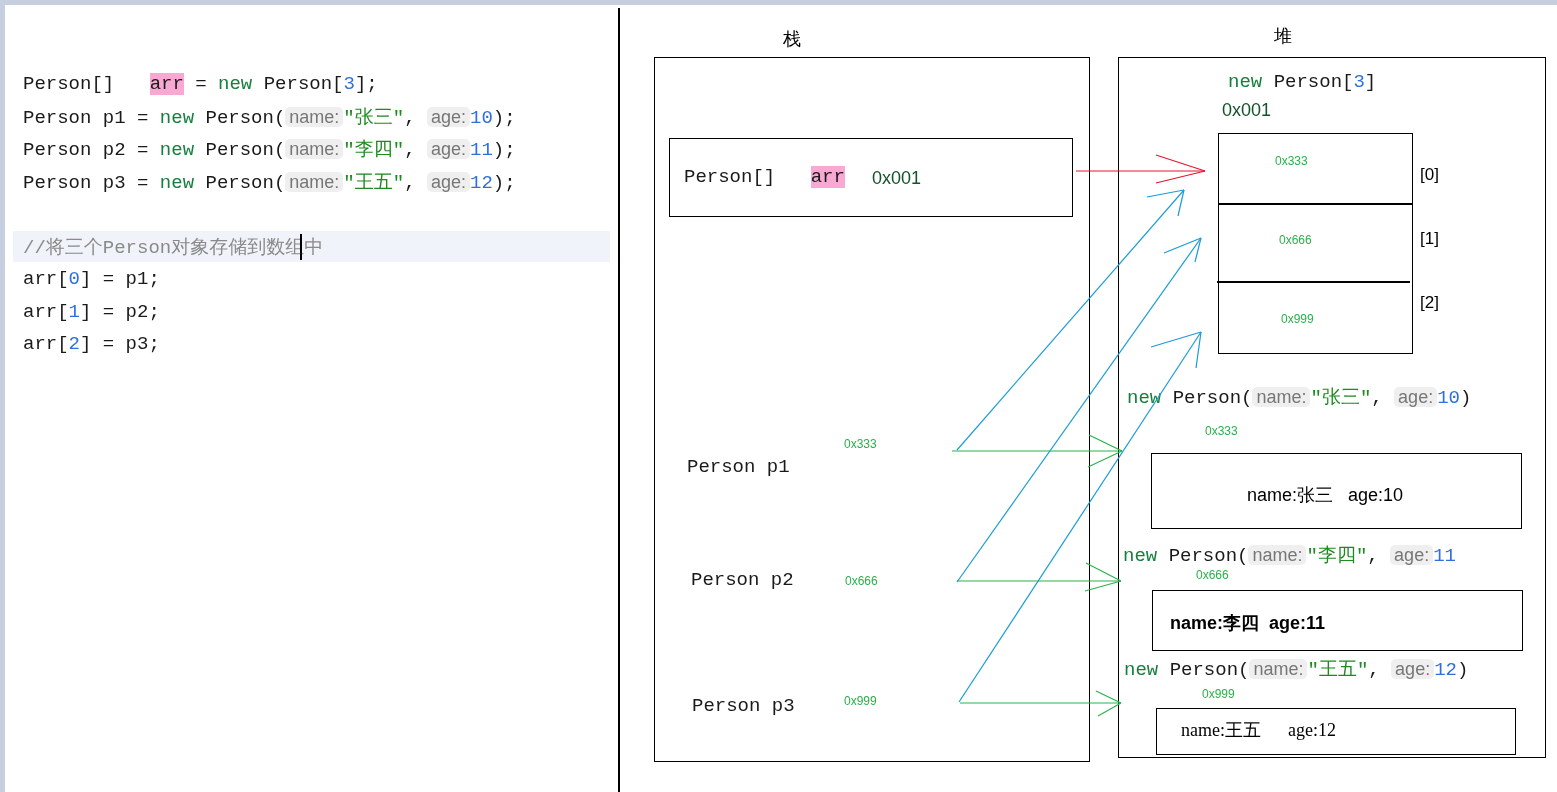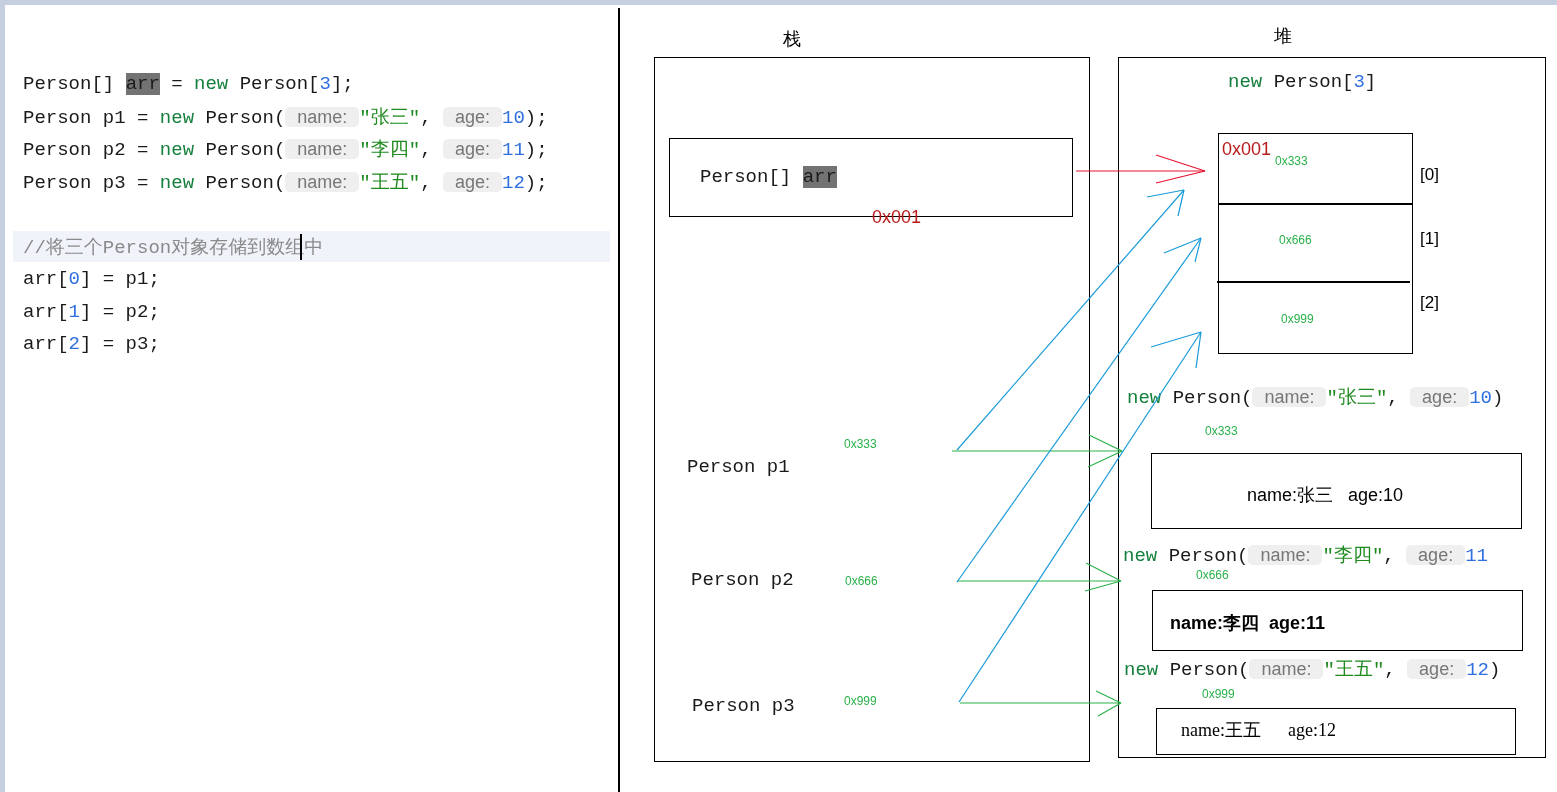--- a/index.html
+++ b/index.html
@@ -9,30 +9,30 @@
     font-family: "Liberation Sans", sans-serif;
   }
   .topbar { position: absolute; left: 0; top: 0; width: 1557px; height: 5px; background: #c5cfe0; }
   .leftbar { position: absolute; left: 0; top: 0; width: 5px; height: 792px; background: #c5cfe0; }
   .divider { position: absolute; left: 618px; top: 8px; width: 2px; height: 784px; background: #000; }
 
   .code { position: absolute; left: 23px; font-family: "Liberation Mono", monospace; font-size: 19px; color: #1a1a1a; white-space: pre; line-height: 24px; }
   .kw { color: #15803d; }
   .num { color: #2f6fe0; }
   .str { color: #1f8a1f; }
-  .hint { font-family: "Liberation Sans", sans-serif; color: #777; background: #efefef; border-radius: 5px; padding: 0 12px; font-size: 18px; }
-  .hl { background: #737373; }
+  .hint { font-family: "Liberation Sans", sans-serif; color: #777; background: #efefef; border-radius: 5px; padding: 0 4px; font-size: 18px; }
+  .hl { background: #f9a8d4; margin-left: 24px; }
   .comment { color: #8a8a8a; }
   .current-line { position: absolute; left: 13px; top: 231px; width: 597px; height: 31px; background: #f0f4fa; }
   .caret { position: absolute; left: 300px; top: 234px; width: 2px; height: 26px; background: #000; }
 
   .label { position: absolute; font-size: 18px; color: #000; }
   .box { position: absolute; border: 1.5px solid #000; box-sizing: border-box; }
   .green { color: #2ab14a; font-size: 12px; position: absolute; }
-  .red { color: #b91c1c; font-size: 18px; position: absolute; margin-top: 39px; }
+  .red { color: #14532d; font-size: 18px; position: absolute; }
   .mono { font-family: "Liberation Mono", monospace; font-size: 19px; position: absolute; white-space: pre; color: #1a1a1a; }
   .idx { position: absolute; font-size: 17px; color: #000; }
   .objtext { position: absolute; font-size: 18px; color: #000; white-space: pre; }
   svg.arrows { position: absolute; left: 0; top: 0; }
 </style>
 </head>
 <body>
 
 <div class="topbar"></div>
 <div class="leftbar"></div>
@@ -52,21 +52,21 @@
   <div class="caret"></div>
 
   <div class="code" style="top:267px;"><span>arr[</span><span class="num">0</span><span>] = p1;</span></div>
   <div class="code" style="top:300px;"><span>arr[</span><span class="num">1</span><span>] = p2;</span></div>
   <div class="code" style="top:332px;"><span>arr[</span><span class="num">2</span><span>] = p3;</span></div>
 </div>
 
 <div class="label" style="left:783px; top:27px;">栈</div>
 <div class="box" style="left:654px; top:57px; width:436px; height:705px;"></div>
 <div class="box" style="left:669px; top:138px; width:404px; height:79px;"></div>
-<div class="mono" style="left:700px; top:166px;"><span>Person[]</span> <span class="hl">arr</span></div>
+<div class="mono" style="left:684px; top:166px;"><span>Person[]</span> <span class="hl">arr</span></div>
 <div class="red" style="left:872px; top:168px;">0x001</div>
 
 <div class="mono" style="left:687px; top:456px;">Person p1</div>
 <div class="green" style="left:844px; top:437px;">0x333</div>
 <div class="mono" style="left:691px; top:569px;">Person p2</div>
 <div class="green" style="left:845px; top:574px;">0x666</div>
 <div class="mono" style="left:692px; top:695px;">Person p3</div>
 <div class="green" style="left:844px; top:694px;">0x999</div>
 
 <div class="label" style="left:1274px; top:24px;">堆</div>

